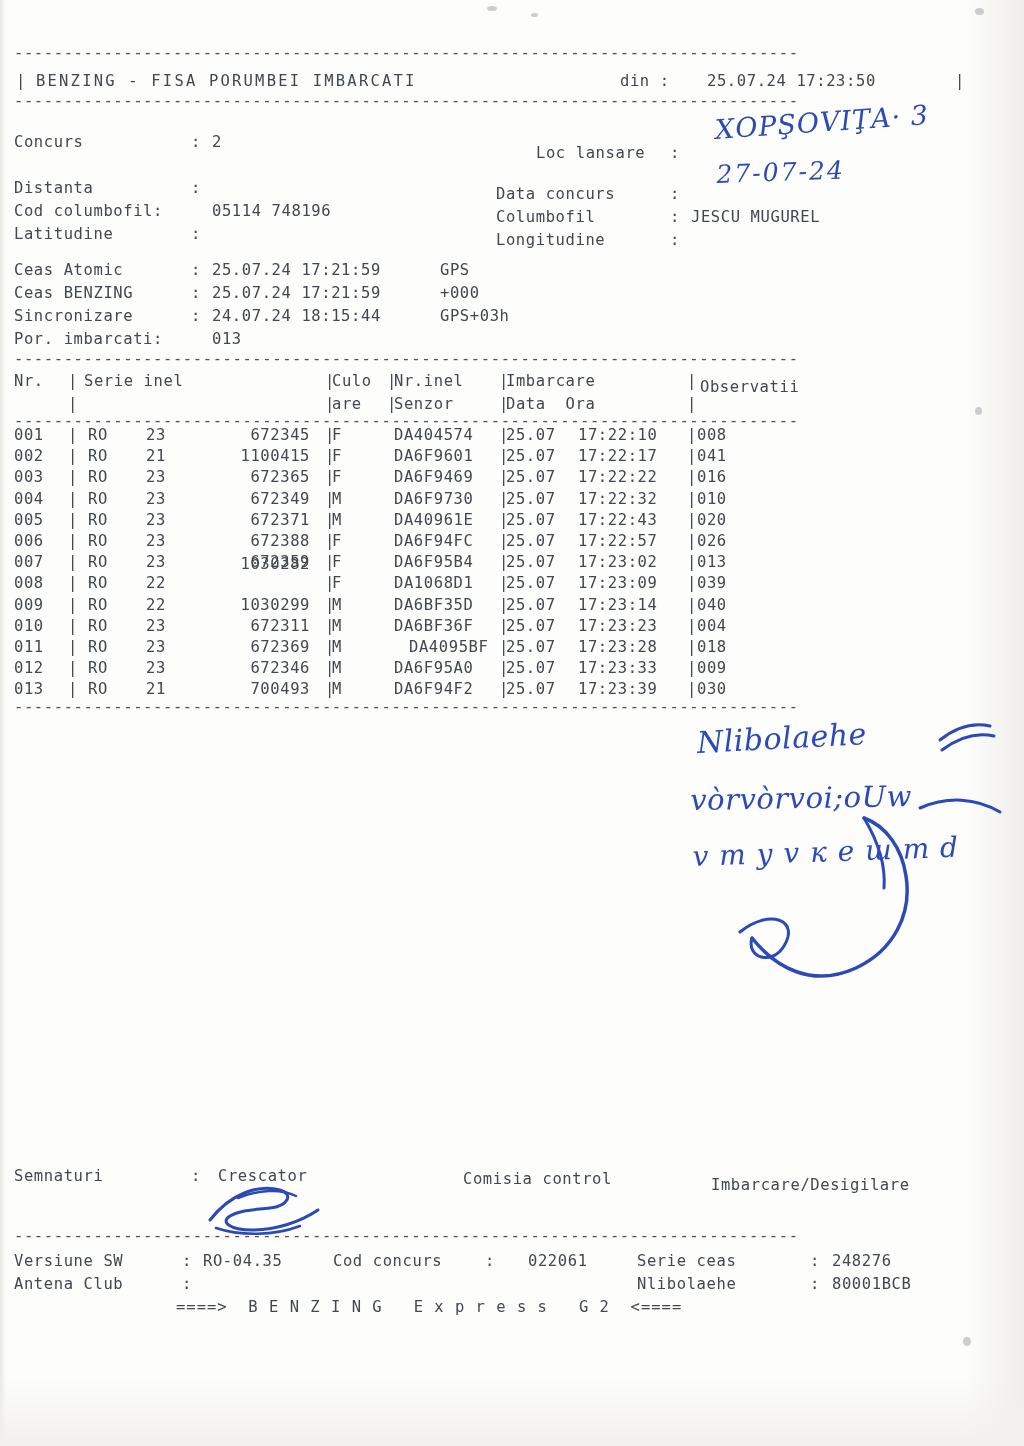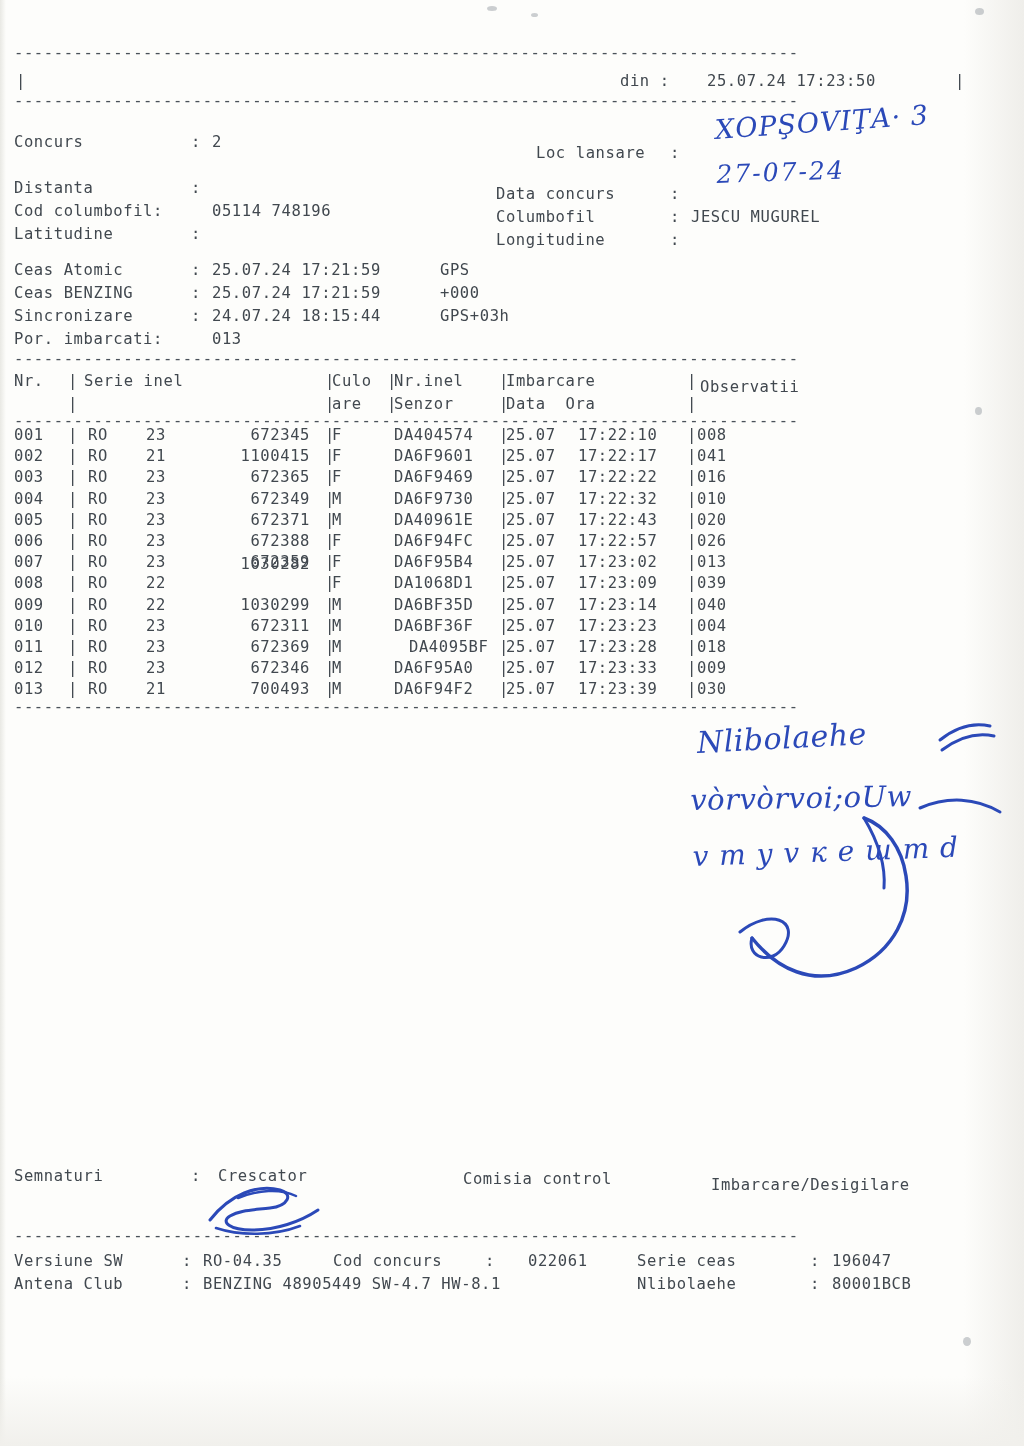--- a/index.html
+++ b/index.html
@@ -129,20 +129,21 @@
   <div class="speck" style="left:531px;top:13px;width:7px;height:4px;"></div>
   <div class="speck" style="left:975px;top:8px;width:9px;height:7px;"></div>
   <div class="speck" style="left:963px;top:1337px;width:8px;height:9px;"></div>
   <div class="speck" style="left:975px;top:407px;width:7px;height:8px;"></div>
 
   <div class="doc">
 
     <div class="dashed-line" style="left:14px;top:46px;">-------------------------------------------------------------------------------</div>
 
     <div class="row" style="left:16px;top:71px;">|</div>
+    <div class="title-bar" style="left:36px;top:71px;">BENZING - FISA PORUMBEI IMBARCATI</div>
     <div class="row" style="left:620px;top:71px;">din :</div>
     <div class="row" style="left:707px;top:71px;">25.07.24 17:23:50</div>
     <div class="row" style="left:955px;top:71px;">|</div>
 
     <div class="dashed-line" style="left:14px;top:94px;">-------------------------------------------------------------------------------</div>
 
     <div class="row" style="left:14px;top:132px;">Concurs</div>
     <div class="row" style="left:191px;top:132px;">:</div>
     <div class="row" style="left:212px;top:132px;">2</div>
 
@@ -396,29 +397,29 @@
     <div class="dashed-line" style="left:14px;top:1229px;">-------------------------------------------------------------------------------</div>
 
     <div class="row" style="left:14px;top:1251px;">Versiune SW</div>
     <div class="row" style="left:182px;top:1251px;">:</div>
     <div class="row" style="left:203px;top:1251px;">RO-04.35</div>
     <div class="row" style="left:333px;top:1251px;">Cod concurs</div>
     <div class="row" style="left:485px;top:1251px;">:</div>
     <div class="row" style="left:528px;top:1251px;">022061</div>
     <div class="row" style="left:637px;top:1251px;">Serie ceas</div>
     <div class="row" style="left:810px;top:1251px;">:</div>
-    <div class="row" style="left:832px;top:1251px;">196047</div>
+    <div class="row" style="left:832px;top:1251px;">248276</div>
 
     <div class="row" style="left:14px;top:1274px;">Antena Club</div>
     <div class="row" style="left:182px;top:1274px;">:</div>
-    <div class="row" style="left:203px;top:1274px;">BENZING 48905449 SW-4.7 HW-8.1</div>
     <div class="row" style="left:637px;top:1274px;">Nlibolaehe</div>
     <div class="row" style="left:810px;top:1274px;">:</div>
     <div class="row" style="left:832px;top:1274px;">80001BCB</div>
 
+    <div class="row" style="left:176px;top:1297px;letter-spacing:1px;">====&gt;  B E N Z I N G   E x p r e s s   G 2  &lt;====</div>
   </div>
 
   <div class="hand hand-loc" style="left:714px;top:114px;">ХОРŞОVIŢA· 3</div>
   <div class="hand hand-date" style="left:716px;top:160px;">27-07-24</div>
 
   <div class="hand hand-sig1" style="left:696px;top:725px;">Nlibolaehe</div>
   <div class="hand hand-sig2" style="left:690px;top:783px;">vòrvòrvoi;oUw</div>
   <div class="hand hand-sig3" style="left:692px;top:840px;">v m y v к е ш m d</div>
 
   <svg class="scribble" style="left:680px;top:700px;width:330px;height:300px;" viewBox="0 0 330 300">

